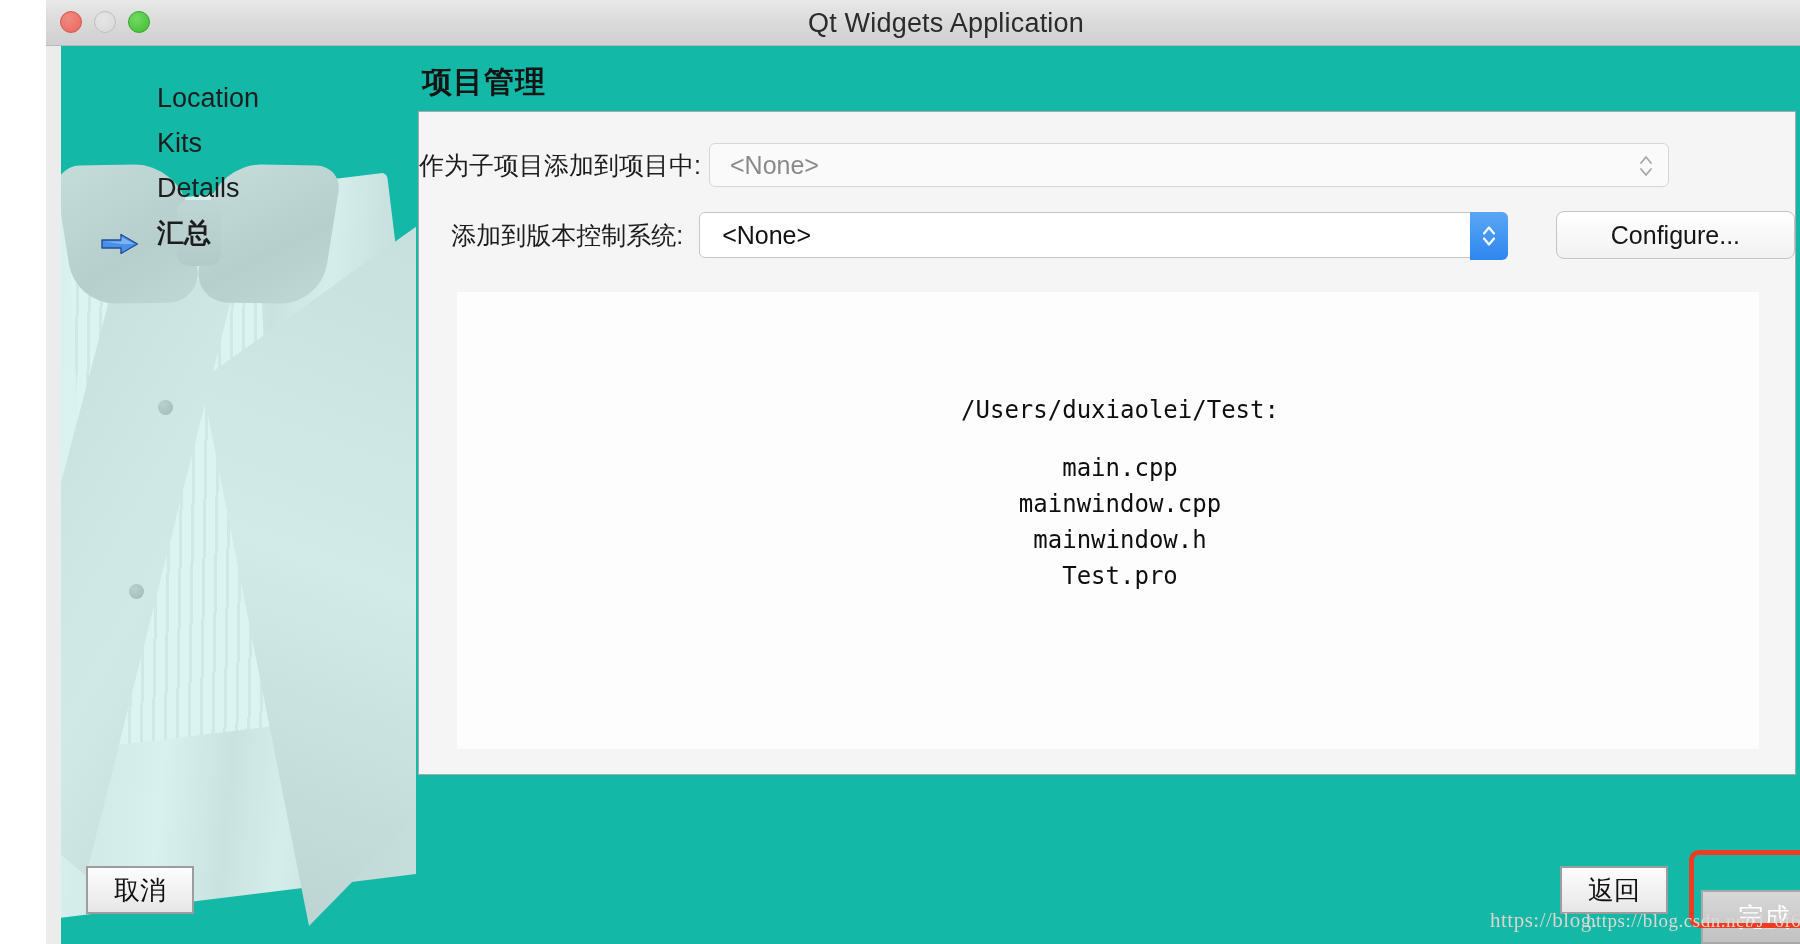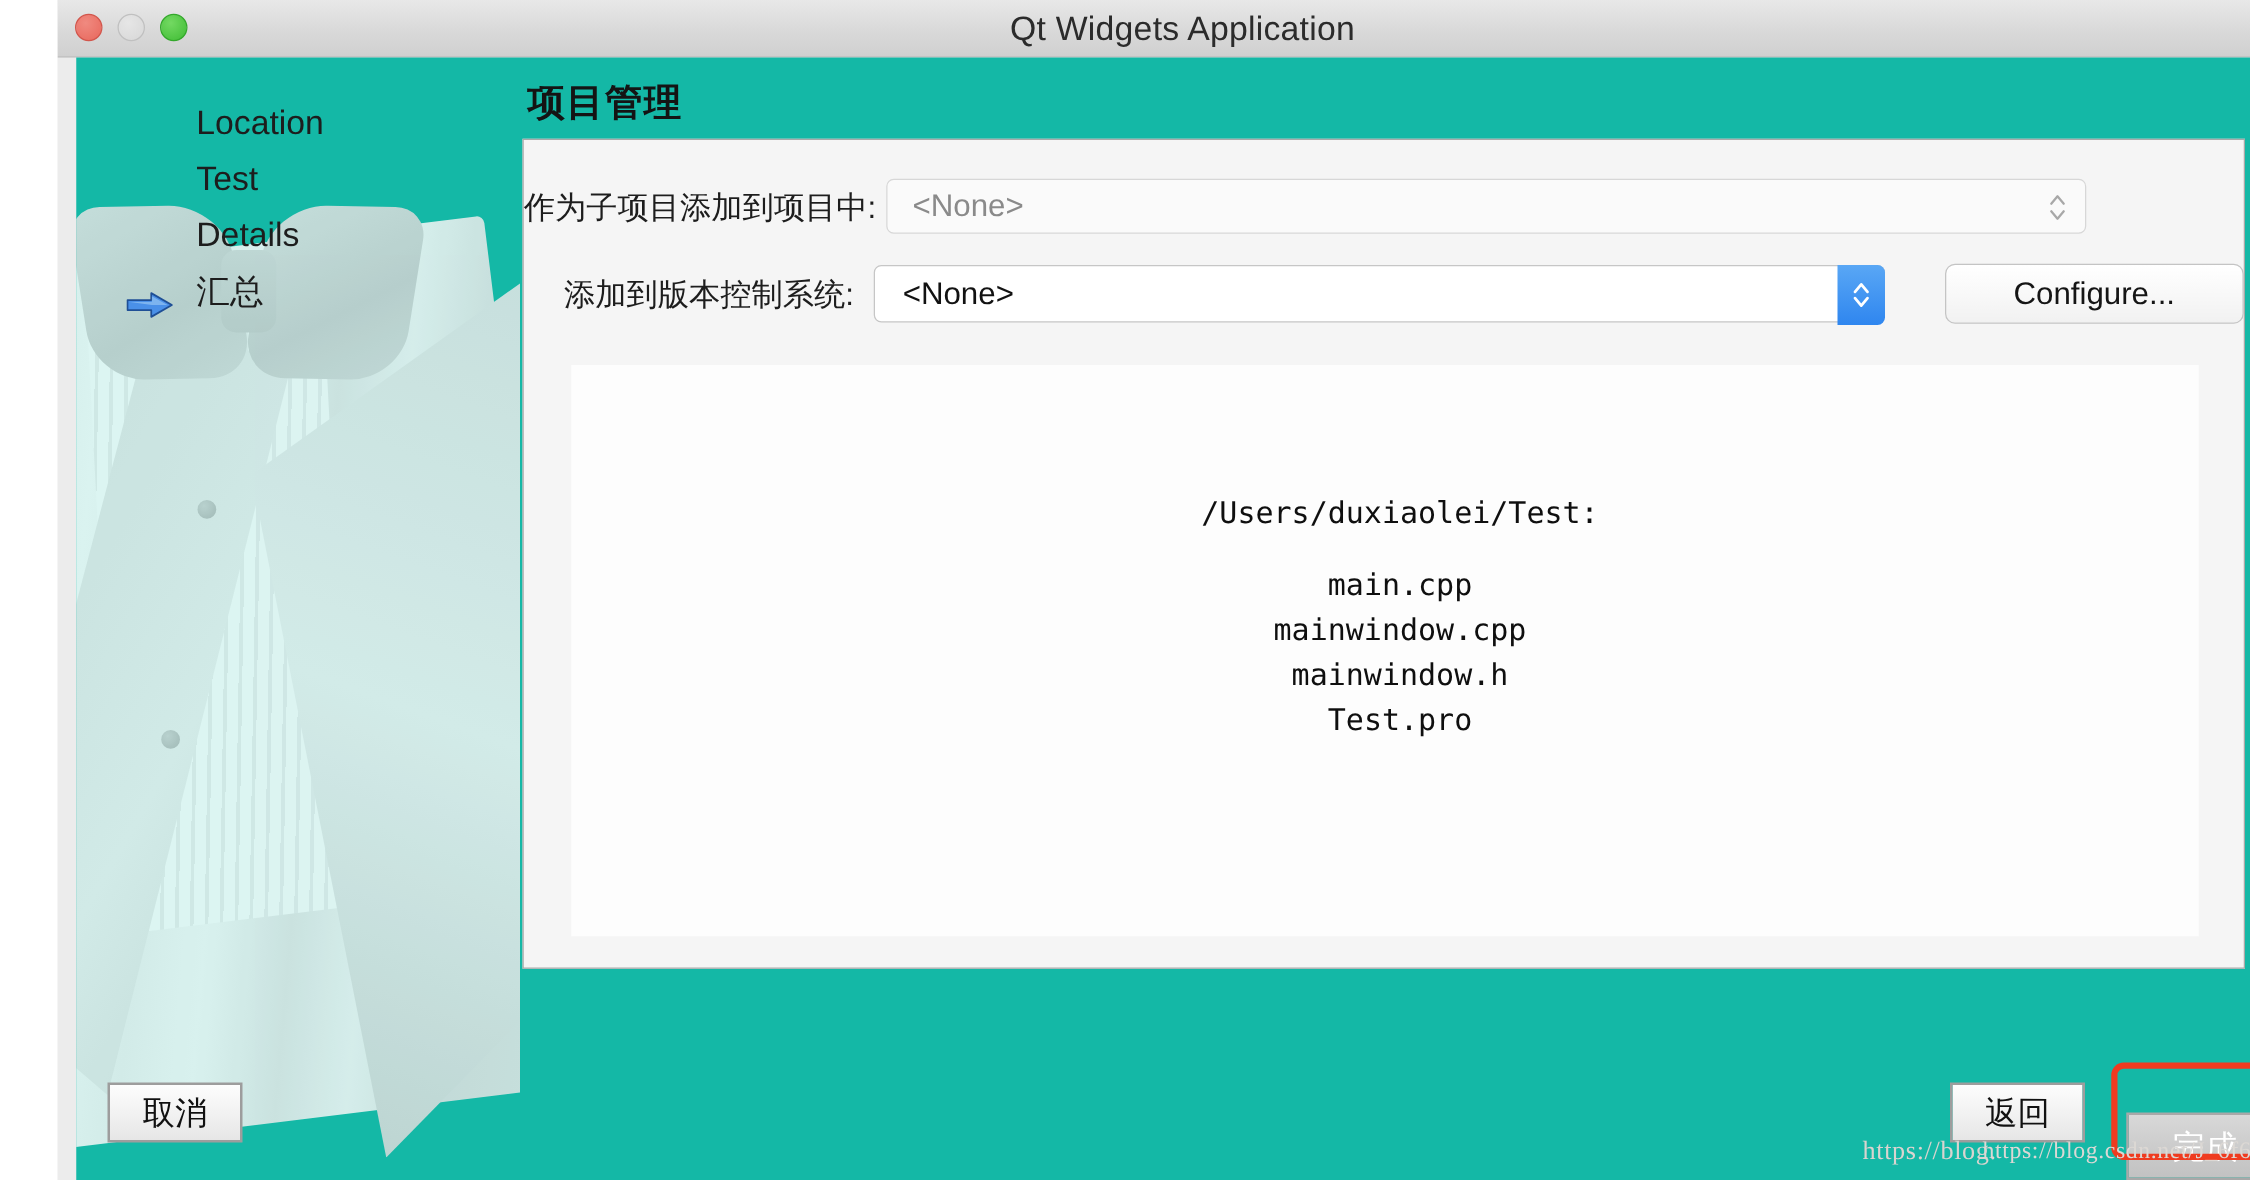--- a/index.html
+++ b/index.html
@@ -149,21 +149,21 @@
   }
   .nav-item {
     position: relative;
     height: 45px;
     line-height: 45px;
     padding-left: 96px;
     font-size: 27px;
     color: #1d1d1d;
     white-space: nowrap;
   }
-  .nav-item.current { font-weight: 400; }
+  .nav-item.current { font-weight: 700; }
   .nav-arrow {
     position: absolute;
     left: 40px; top: 13px;
     width: 38px; height: 22px;
   }
 
   
   .main {
     position: absolute;
     top: 0; left: 355px;
@@ -368,21 +368,21 @@
         </div>
         <div class="button b1"></div>
         <div class="button b2"></div>
       </div>
 
       <div class="nav">
         <div class="nav-item">
           <span>Location</span>
         </div>
         <div class="nav-item">
-          <span>Test</span>
+          <span>Kits</span>
         </div>
         <div class="nav-item">
           <span>Details</span>
         </div>
         <div class="nav-item current">
           <span class="nav-arrow">
             <svg width="38" height="22" viewBox="0 0 38 22">
               <path d="M1 7 L20 7 L20 1.5 L36.5 11 L20 20.5 L20 15 L1 15 Z" fill="#4a90e8" stroke="#1f4f96" stroke-width="1.4" stroke-linejoin="round"></path>
               <path d="M3 8.6 L20.5 8.6 L20.5 4 L33 11 L20.5 11 Z" fill="#8fc0f2" opacity="0.75"></path>
             </svg>

